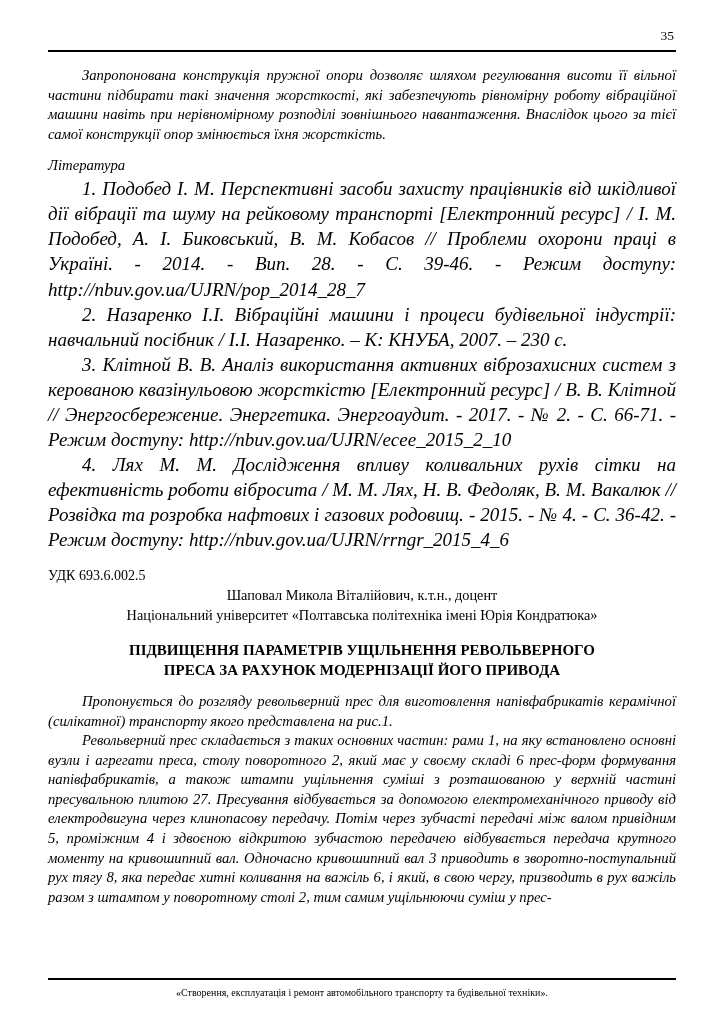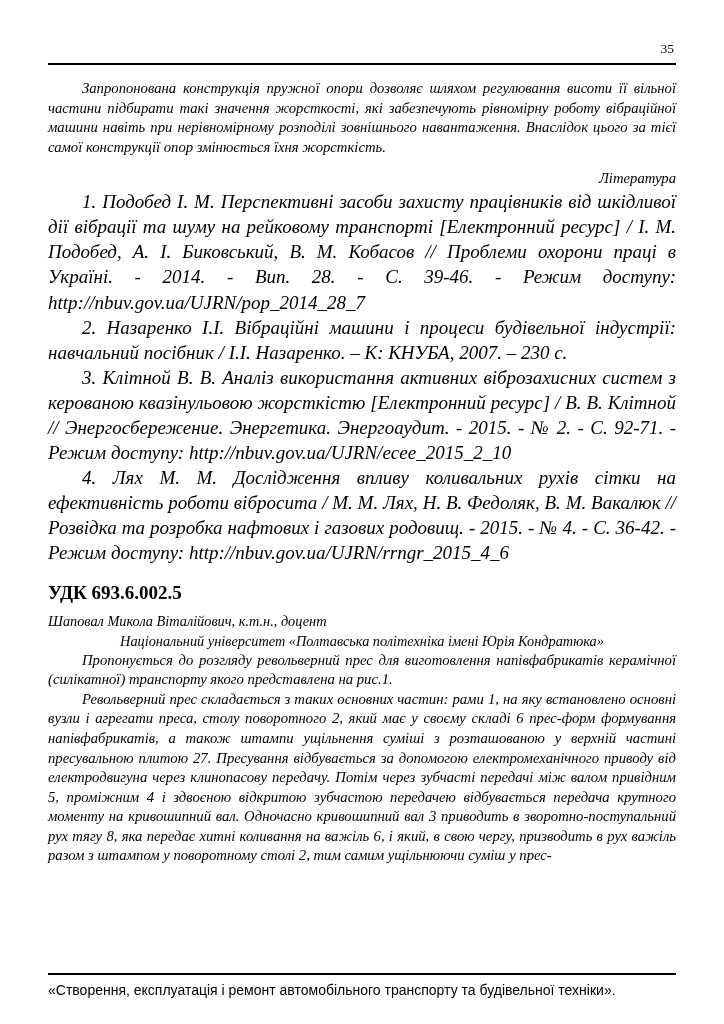--- a/index.html
+++ b/index.html
@@ -11,21 +11,21 @@
     height: 1024px;
     background: #ffffff;
     font-family: "Liberation Serif", serif;
     color: #000000;
   }
   .page {
     position: relative;
     width: 724px;
     height: 1024px;
     box-sizing: border-box;
-    padding: 41px 48px 0 48px;
+    padding: 28px 48px 0 48px;
   }
   .page-number {
     text-align: right;
     font-size: 13.5px;
     font-family: "Liberation Serif", serif;
     margin: 0 2px 6px 0;
   }
   .rule-top {
     border-top: 2.5px solid #000;
     margin-bottom: 14px;
@@ -34,49 +34,47 @@
     margin: 0;
     text-align: justify;
     text-justify: inter-word;
     font-size: 14.7px;
     line-height: 1.33;
   }
   .indent {
     text-indent: 34px;
   }
   .lit-heading {
-    text-align: right;
+    text-align: left;
     font-style: italic;
     font-size: 14.7px;
     margin-top: 13px;
     margin-bottom: 2px;
   }
   .refs p {
     font-style: italic;
     text-indent: 34px;
     font-size: 19px;
     line-height: 1.32;
   }
   .udk {
-    font-weight: bold;
-    font-size: 19px;
+    font-weight: normal;
+    font-size: 14px;
     text-indent: 0;
     margin-top: 15px;
-    margin-bottom: 6px;
+    margin-bottom: 0;
   }
   .authors p {
-    text-align: left;
-    font-style: italic;
+    text-align: center;
     font-size: 14.3px;
     line-height: 1.34;
     text-indent: 0;
   }
   .affil {
     text-align: center;
-    font-style: italic;
     font-size: 14.3px;
     text-indent: 0;
     margin-top: 1px;
   }
   .article-title {
     text-align: center;
     font-weight: bold;
     font-size: 15px;
     line-height: 1.3;
     margin-top: 16px;
@@ -92,54 +90,58 @@
     position: absolute;
     left: 48px;
     right: 48px;
     bottom: 26px;
   }
   .rule-bottom {
     border-top: 2.5px solid #000;
     margin-bottom: 7px;
   }
   .footer-text {
-    text-align: left;
-    font-size: 14px;
-    font-family: Liberation Sans, sans-serif;
+    text-align: center;
+    font-size: 10px;
+    font-family: Liberation Serif, serif;
   }
 </style>
 </head>
 <body>
 
 <div class="page">
 
   <div class="page-number">35</div>
   <div class="rule-top"></div>
 
   <div class="body-text">
     <p class="indent">Запропонована конструкція пружної опори дозволяє шляхом регулювання висоти її вільної частини підбирати такі значення жорсткості, які забезпечують рівномірну роботу вібраційної машини навіть при нерівномірному розподілі зовнішнього навантаження. Внаслідок цього за тієї самої конструкції опор змінюється їхня жорсткість.</p>
   </div>
 
   <div class="lit-heading">Література</div>
 
   <div class="refs">
     <p>1. Подобед І. М. Перспективні засоби захисту працівників від шкідливої дії вібрації та шуму на рейковому транспорті [Електронний ресурс] / І. М. Подобед, А. І. Биковський, В. М. Кобасов // Проблеми охорони праці в Україні. - 2014. - Вип. 28. - С. 39-46. - Режим доступу: http://nbuv.gov.ua/UJRN/pop_2014_28_7</p>
     <p>2. Назаренко І.І. Вібраційні машини і процеси будівельної індустрії: навчальний посібник / І.І. Назаренко. – К: КНУБА, 2007. – 230 с.</p>
-    <p>3. Клітной В. В. Аналіз використання активних віброзахисних систем з керованою квазінульовою жорсткістю [Електронний ресурс] / В. В. Клітной // Энергосбережение. Энергетика. Энергоаудит. - 2015. - № 2. - С. 92-71. - Режим доступу: http://nbuv.gov.ua/UJRN/ecee_2015_2_10</p>
+    <p>3. Клітной В. В. Аналіз використання активних віброзахисних систем з керованою квазінульовою жорсткістю [Електронний ресурс] / В. В. Клітной // Энергосбережение. Энергетика. Энергоаудит. - 2017. - № 2. - С. 66-71. - Режим доступу: http://nbuv.gov.ua/UJRN/ecee_2015_2_10</p>
     <p>4. Лях М. М. Дослідження впливу коливальних рухів сітки на ефективність роботи вібросита / М. М. Лях, Н. В. Федоляк, В. М. Вакалюк // Розвідка та розробка нафтових і газових родовищ. - 2015. - № 4. - С. 36-42. - Режим доступу: http://nbuv.gov.ua/UJRN/rrngr_2015_4_6</p>
   </div>
 
   <p class="udk">УДК 693.6.002.5</p>
 
   <div class="authors">
     <p>Шаповал Микола Віталійович, к.т.н., доцент</p>
   </div>
 
   <p class="affil">Національний університет «Полтавська політехніка  імені Юрія Кондратюка»</p>
 
+  <div class="article-title">
+    <div>ПІДВИЩЕННЯ ПАРАМЕТРІВ УЩІЛЬНЕННЯ РЕВОЛЬВЕРНОГО</div>
+    <div>ПРЕСА ЗА РАХУНОК МОДЕРНІЗАЦІЇ ЙОГО ПРИВОДА</div>
+  </div>
 
   <div class="body-text">
     <p class="indent">Пропонується до розгляду револьверний прес для виготовлення напівфабрикатів керамічної (силікатної) транспорту якого представлена на рис.1.</p>
     <p class="indent">Револьверний прес складається з таких основних частин: рами 1, на яку встановлено основні вузли і агрегати преса, столу поворотного 2, який має у своєму складі 6 прес-форм формування напівфабрикатів, а також штампи ущільнення суміші з розташованою у верхній частині пресувальною плитою 27. Пресування відбувається за допомогою електромеханічного приводу від електродвигуна через клинопасову передачу. Потім через зубчасті передачі між валом привідним 5, проміжним 4 і здвоєною відкритою зубчастою передачею відбувається передача крутного моменту на кривошипний вал. Одночасно кривошипний вал 3 приводить в зворотно-поступальний рух тягу 8, яка передає хитні коливання на важіль 6, і який, в свою чергу, призводить в рух важіль разом з штампом у поворотному столі 2, тим самим ущільнюючи суміш у прес-</p>
   </div>
 
   <div class="footer">
     <div class="rule-bottom"></div>
     <div class="footer-text">«Створення, експлуатація і ремонт автомобільного транспорту та будівельної техніки».</div>
   </div>

